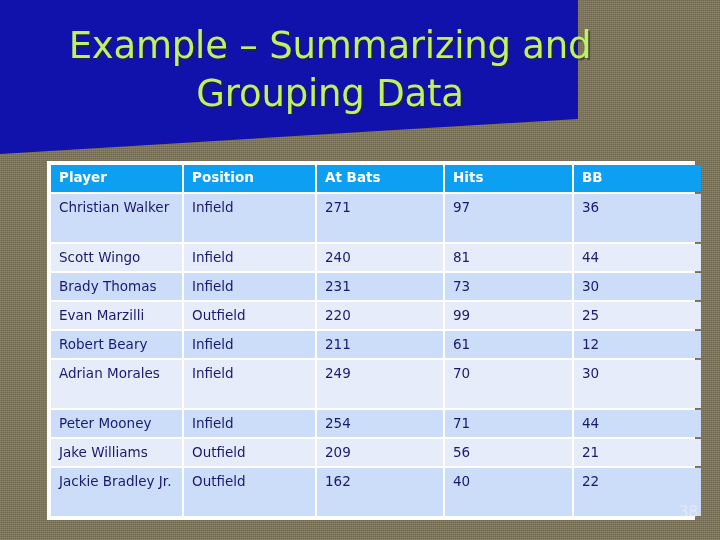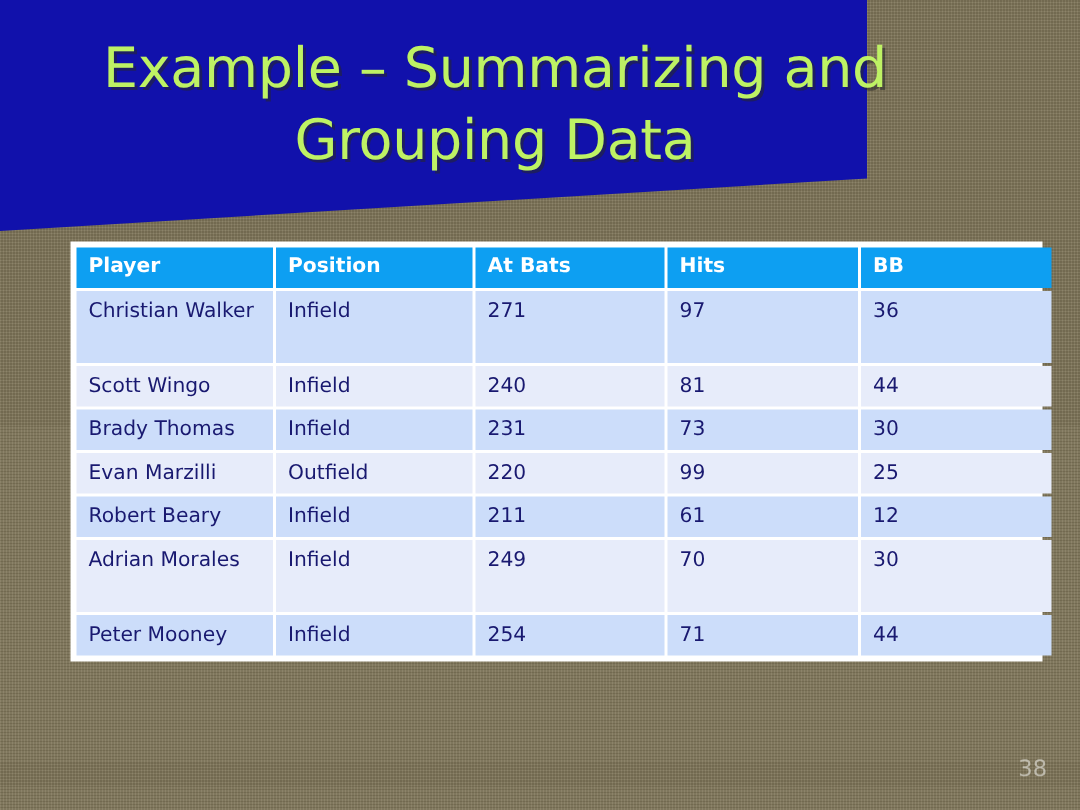--- a/index.html
+++ b/index.html
@@ -195,19 +195,33 @@
             <td>70</td>
             <td>30</td>
           </tr>
           <tr class="row-odd">
             <td>Peter Mooney</td>
             <td>Infield</td>
             <td>254</td>
             <td>71</td>
             <td>44</td>
           </tr>
+          <tr class="row-even">
+            <td>Jake Williams</td>
+            <td>Outfield</td>
+            <td>209</td>
+            <td>56</td>
+            <td>21</td>
+          </tr>
+          <tr class="row-odd tall">
+            <td>Jackie Bradley Jr.</td>
+            <td>Outfield</td>
+            <td>162</td>
+            <td>40</td>
+            <td>22</td>
+          </tr>
         </tbody>
     </table>
   </div>
 
   <div id="page-number">38</div>
 
 </div>
 
 </body></html>

